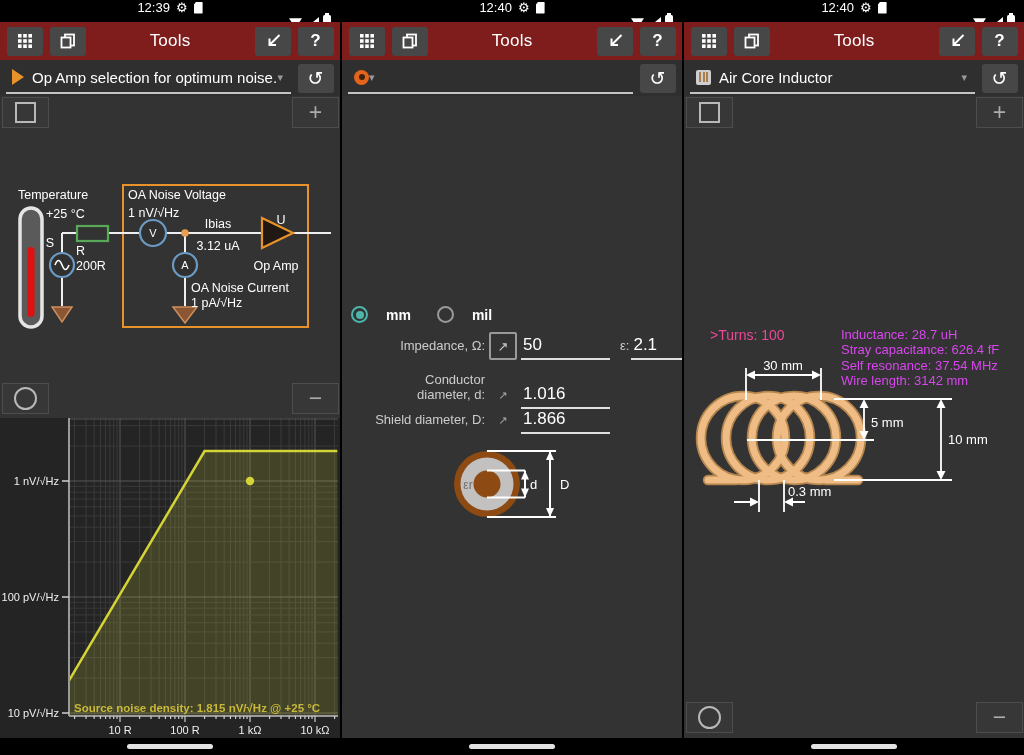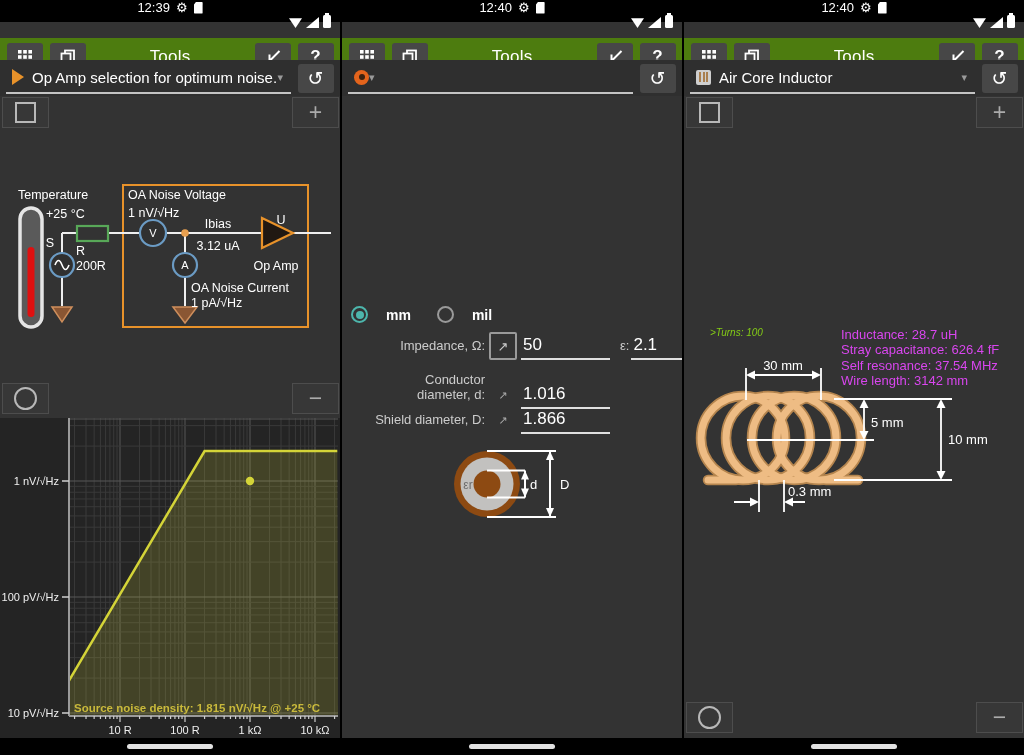--- a/index.html
+++ b/index.html
@@ -14,21 +14,21 @@
   .sb-gear{font-size:13px;line-height:1;}
   .sb-sim{width:9px;height:12px;background:#fff;border-radius:1px;
     clip-path:polygon(30% 0,100% 0,100% 100%,0 100%,0 30%);}
   .sb-right{margin-left:auto;display:flex;align-items:flex-end;gap:4px;}
   .sb-wifi{width:13px;height:11px;background:#fff;clip-path:polygon(50% 100%,0 12%,100% 12%);}
   .sb-signal{width:13px;height:11px;background:#fff;clip-path:polygon(100% 0,100% 100%,0 100%);}
   .sb-batt{width:8px;height:13px;background:#fff;border-radius:1.5px;position:relative;}
   .sb-batt::before{content:"";position:absolute;top:-2px;left:2px;width:4px;height:2px;background:#fff;}
 
   
-  .header{position:absolute;top:38px;left:0;right:0;height:38px;background:#4d7c0f;
+  .header{position:absolute;top:22px;left:0;right:0;height:38px;background:#7f1d1d;
     display:flex;align-items:center;padding:0 3px;box-sizing:border-box;}
   .hbtn{width:36px;height:29px;background:#474747;border-radius:3px;margin:0 3.5px;
     display:flex;align-items:center;justify-content:center;flex:none;}
   .htitle{flex:1;text-align:center;color:#fff;font-size:17px;letter-spacing:.2px;}
   .hbtn svg{display:block;}
   .help-glyph{color:#fff;font-size:17px;font-weight:bold;}
 
   
   .ddrow{position:absolute;top:60px;left:0;right:0;height:36px;background:#2f2f2f;
     display:flex;align-items:center;padding:0 3px;box-sizing:border-box;}
@@ -75,21 +75,21 @@
   .flabel{width:115px;text-align:right;color:#ccc;font-size:13px;padding-bottom:7px;flex:none;}
   .ficon{width:36px;display:flex;justify-content:center;align-items:flex-end;flex:none;}
   .outbox{width:28px;height:28px;border:2px solid #9a9a9a;border-radius:2px;box-sizing:border-box;
     display:flex;align-items:center;justify-content:center;color:#ccc;font-size:13px;}
   .editarrow{color:#aaa;font-size:11px;padding-bottom:7px;}
   .finput{width:85px;border-bottom:2px solid #e0e0e0;color:#fff;font-size:17px;padding:0 2px 3px 2px;flex:none;}
   .finput.small{width:48px;}
   .feps{color:#ccc;font-size:13px;padding:0 2px 7px 10px;flex:none;}
 
   
-  .res-turns{position:absolute;left:26px;top:327px;color:#84cc16;font-size:10px;font-style:italic;}
+  .res-turns{position:absolute;left:26px;top:327px;color:#ec4899;font-size:14px;}
   .res-lines{position:absolute;left:157px;top:327px;color:#d946ef;font-size:13px;line-height:15.4px;}
 </style>
 </head>
 <body>
 
 <div class="panel">
   <div class="statusbar">
     <div class="sb-left">
       <span>12:39</span>
       <span class="sb-gear">⚙</span>

